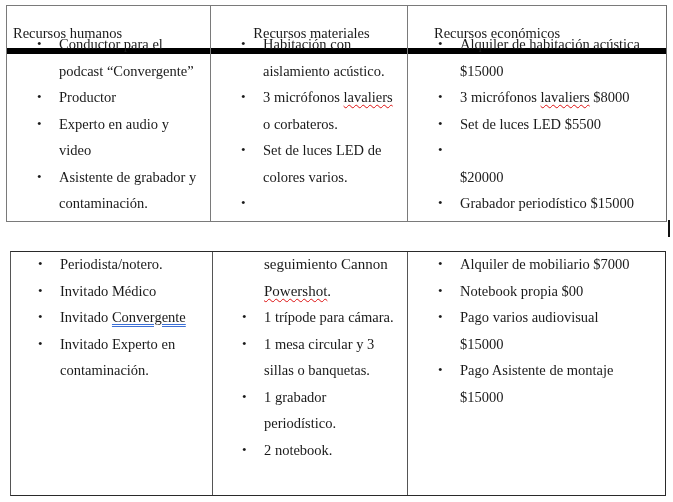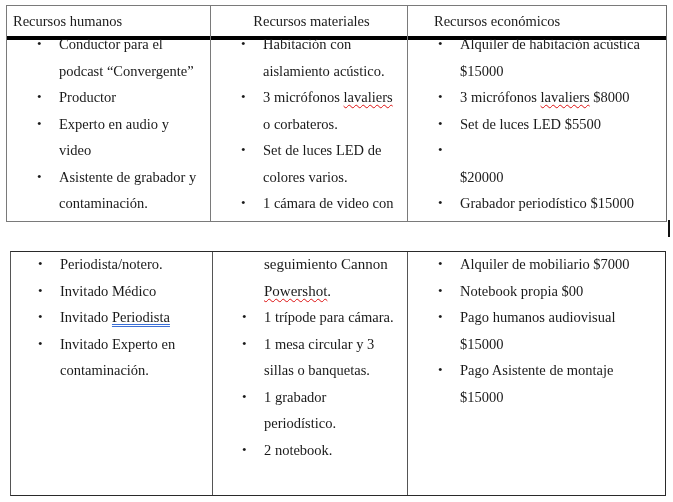--- a/index.html
+++ b/index.html
@@ -3,21 +3,21 @@
   <meta charset="utf-8">
   <style>
     html, body { margin: 0; padding: 0; }
     body {
       width: 673px; height: 502px; background: #ffffff; position: relative; overflow: hidden;
       font-family: "Liberation Serif", "DejaVu Serif", serif; color: #1a1a1a;
     }
     .tbl { position: absolute; box-sizing: border-box; }
     #t1 { left: 6px; top: 5px; width: 661px; height: 217px; border: 1px solid #7a7a7a; border-right-color:#6a6a6a; }
     #t2 { left: 10px; top: 251px; width: 656px; height: 245px; border: 1.5px solid #2a2a2a; border-left-color:#555; }
-    .hdr { position: absolute; left: 0; right: 0; top: 4px; height: 26px; border-bottom: 4px solid #000000; }
+    .hdr { position: absolute; left: 0; right: 0; top: 16px; height: 26px; border-bottom: 6px solid #000000; }
     .hcell { position: absolute; top: 0; height: 26px; font-size: 14.5px; line-height: 22px; padding-left: 6px; box-sizing: border-box; }
     .vline { position: absolute; top: 0; bottom: 0; width: 0; border-left: 1px solid #7a7a7a; }
     #t2 .vline { border-left: 1px solid #555; }
     .col { position: absolute; box-sizing: border-box; }
     ul { list-style: none; margin: 0; padding: 0; }
     li { position: relative; font-size: 14.5px; line-height: 26.5px; }
     li .bul { position: absolute; left: -22px; top: 0; font-size: 13px; }
     .cont { font-size: 15px; line-height: 26.5px; }
     .spell { text-decoration: underline wavy #d11; text-decoration-thickness: 1px; text-underline-offset: 2px; }
     .gram { text-decoration: underline double #3b6fd6; text-underline-offset: 2px; }
@@ -42,21 +42,21 @@
       <li><span class="bul">•</span><span>Experto en audio y</span><br><span>video</span></li>
       <li><span class="bul">•</span><span>Asistente de grabador y</span><br><span>contaminación.</span></li>
     </ul>
   </div>
 
   <div class="col" style="left:256px;top:25px;width:145px;">
     <ul>
       <li><span class="bul">•</span><span>Habitación con</span><br><span>aislamiento acústico.</span></li>
       <li><span class="bul">•</span><span>3 micrófonos </span><span class="spell">lavaliers</span><br><span>o corbateros.</span></li>
       <li><span class="bul">•</span><span>Set de luces LED de</span><br><span>colores varios.</span></li>
-      <li><span class="bul">•</span><span>1 cámara de video con</span></li>
+      <li><span class="bul">•</span></li>
     </ul>
   </div>
 
   <div class="col" style="left:453px;top:25px;width:210px;">
     <ul>
       <li><span class="bul">•</span><span>Alquiler de habitación acústica</span><br><span>$15000</span></li>
       <li><span class="bul">•</span><span>3 micrófonos </span><span class="spell">lavaliers</span><span> $8000</span></li>
       <li><span class="bul">•</span><span>Set de luces LED $5500</span></li>
       <li><span class="bul">•</span><br><span>$20000</span></li>
       <li><span class="bul">•</span><span>Grabador periodístico $15000</span></li>
@@ -67,21 +67,21 @@
 <div id="mark"></div>
 
 <div id="t2" class="tbl">
   <div class="vline" style="left:201px;"></div>
   <div class="vline" style="left:396px;"></div>
 
   <div class="col" style="left:49px;top:-1px;width:150px;">
     <ul>
       <li><span class="bul">•</span><span>Periodista/notero.</span></li>
       <li><span class="bul">•</span><span>Invitado Médico</span></li>
-      <li><span class="bul">•</span><span>Invitado </span><span class="gram">Periodista</span></li>
+      <li><span class="bul">•</span><span>Invitado </span><span class="gram">Convergente</span></li>
       <li><span class="bul">•</span><span>Invitado Experto en</span><br><span>contaminación.</span></li>
     </ul>
   </div>
 
   <div class="col" style="left:253px;top:-1px;width:145px;">
     <div class="cont">
       <span>seguimiento Cannon</span><br>
       <span class="spell">Powershot</span><span>.</span>
     </div>
     <ul>
@@ -89,17 +89,17 @@
       <li><span class="bul">•</span><span>1 mesa circular y 3</span><br><span>sillas o banquetas.</span></li>
       <li><span class="bul">•</span><span>1 grabador</span><br><span>periodístico.</span></li>
       <li><span class="bul">•</span><span>2 notebook.</span></li>
     </ul>
   </div>
 
   <div class="col" style="left:449px;top:-1px;width:205px;">
     <ul>
       <li><span class="bul">•</span><span>Alquiler de mobiliario $7000</span></li>
       <li><span class="bul">•</span><span>Notebook propia $00</span></li>
-      <li><span class="bul">•</span><span>Pago humanos audiovisual</span><br><span>$15000</span></li>
+      <li><span class="bul">•</span><span>Pago varios audiovisual</span><br><span>$15000</span></li>
       <li><span class="bul">•</span><span>Pago Asistente de montaje</span><br><span>$15000</span></li>
     </ul>
   </div>
 </div>
 
 </body></html>

